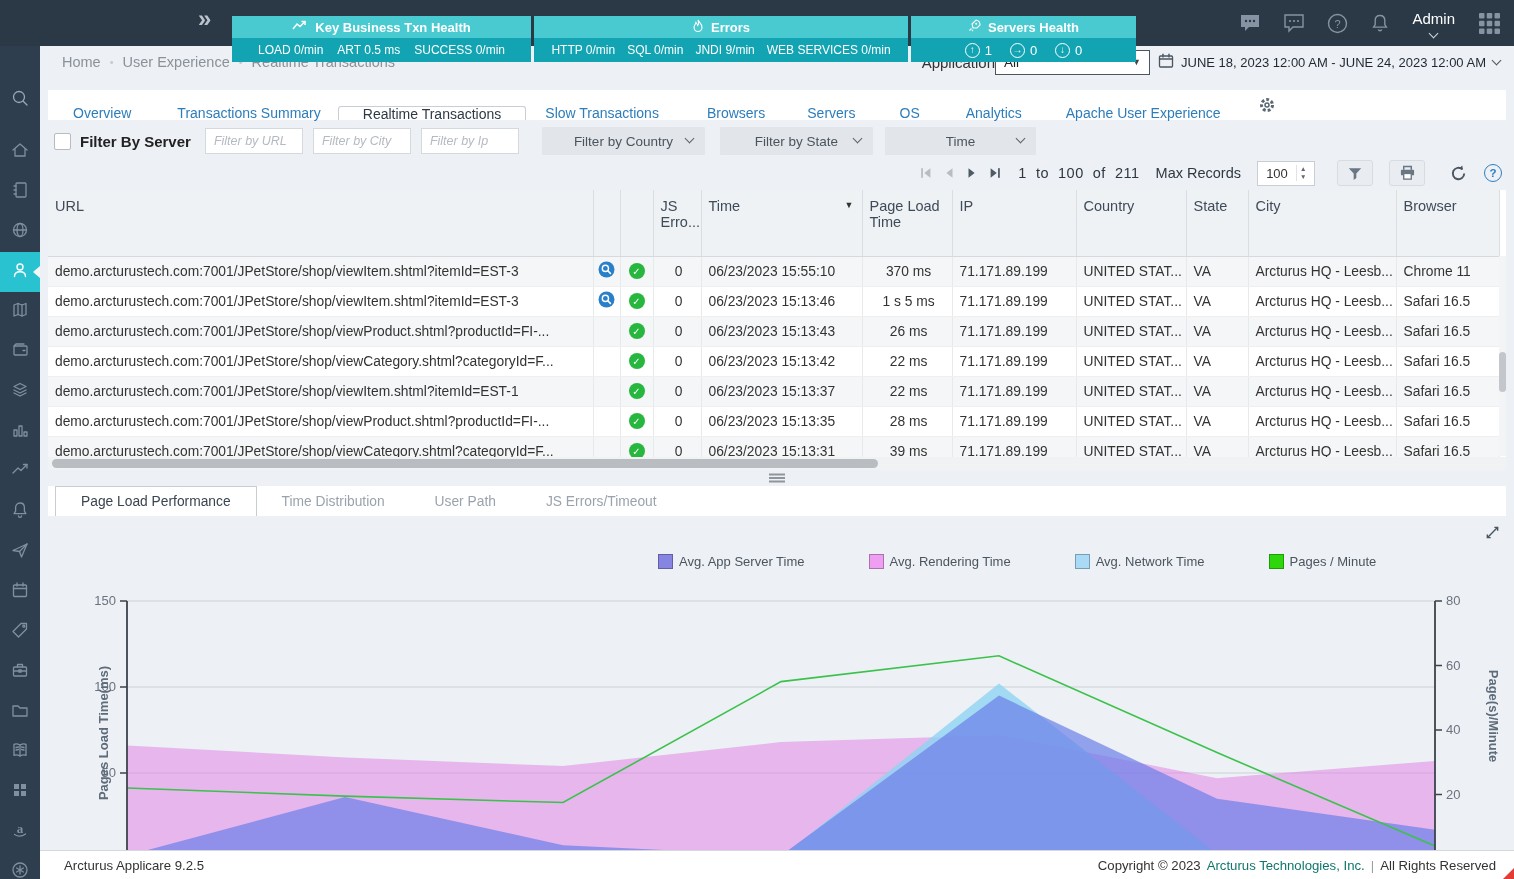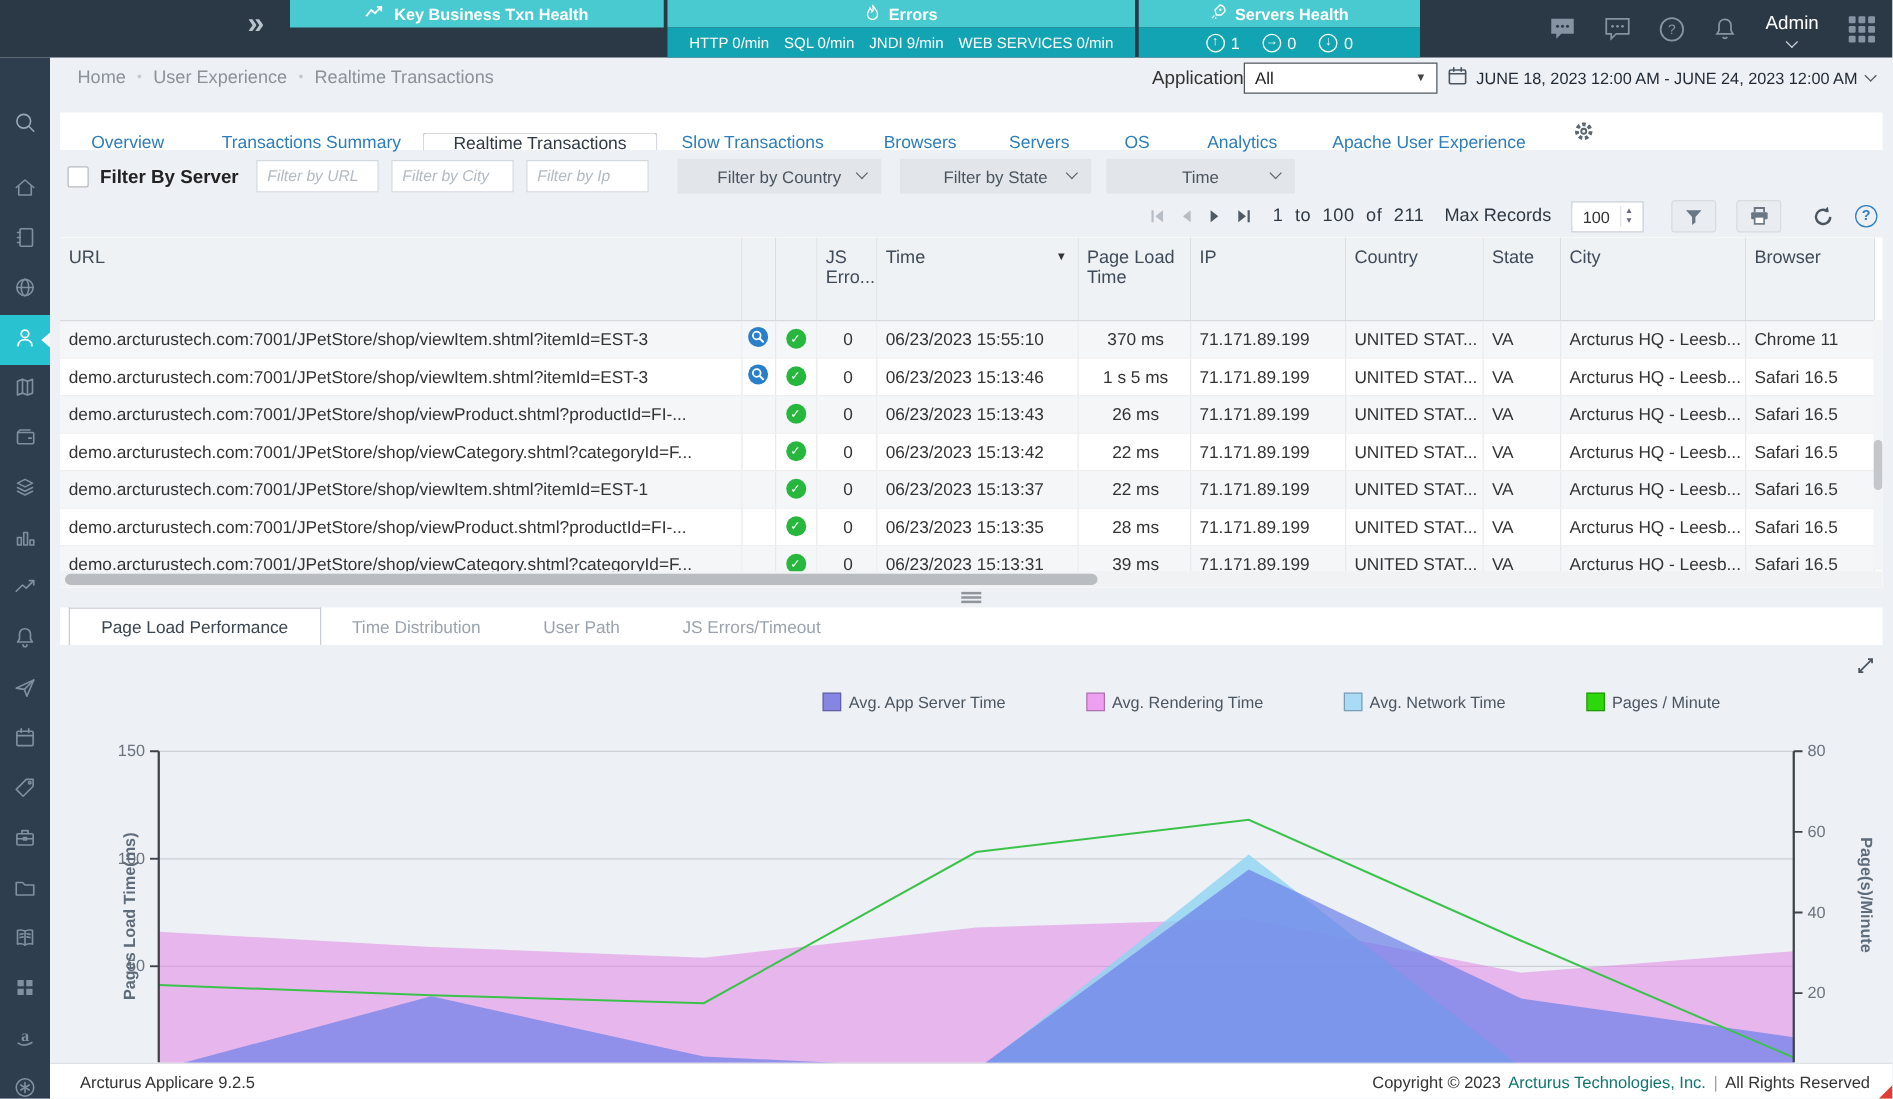--- a/index.html
+++ b/index.html
@@ -5,21 +5,21 @@
   * { margin:0; padding:0; box-sizing:border-box; }
   html,body { width:1514px; height:879px; overflow:hidden; background:#edf0f4;
     font-family:"Liberation Sans", sans-serif; position:relative; }
 
   
   .app-header { position:absolute; top:0; left:0; width:1514px; height:46px; background:#2b3947; z-index:30; }
   .logo-wrap { position:absolute; left:14px; top:4px; display:flex; align-items:center; gap:9px; }
   .logo-text .brand { color:#fff; font-size:21px; letter-spacing:1.5px; line-height:22px; }
   .logo-text .tagline { color:#a9b3bd; font-size:7.5px; letter-spacing:.8px; }
   .collapse-chevrons { position:absolute; left:198px; top:5px; color:#b9c3cd; font-size:24px; font-weight:bold; cursor:pointer; }
-  .hwidget { position:absolute; top:0; height:46px; color:#fff; cursor:pointer; }
+  .hwidget { position:absolute; top:16px; height:46px; color:#fff; cursor:pointer; }
   .hw-top { height:22px; background:#49c9d0; display:flex; align-items:center; justify-content:center; gap:7px;
     font-size:13px; font-weight:bold; }
   .hw-bottom { height:24px; background:#12a4b2; display:flex; align-items:center; justify-content:center; gap:14px; font-size:12px; }
   .hw-bottom .srv-group { display:flex; align-items:center; gap:5px; font-size:13px; }
   .circ { display:inline-flex; width:15px; height:15px; border:1.3px solid #fff; border-radius:50%;
     align-items:center; justify-content:center; font-size:10px; line-height:1; }
   .header-right { position:absolute; right:12px; top:0; height:46px; display:flex; align-items:center; gap:22px; }
   .hicon { display:inline-flex; cursor:pointer; }
   .admin-wrap { display:flex; align-items:center; gap:7px; color:#fff; font-size:15px; cursor:pointer;flex-direction:column; }
   .chev { display:inline-block; width:7px; height:7px; border-right:1.6px solid #cfd6dd; border-bottom:1.6px solid #cfd6dd;
@@ -136,20 +136,25 @@
 
   <div class="hwidget" style="left:232px; width:299px;">
     <div class="hw-top">
       <span>
         <svg width="16" height="12" viewBox="0 0 16 12">
             <polyline points="1,9 5,4 8,6.5 13,1.5" fill="none" stroke="#fff" stroke-width="1.5"></polyline>
             <polyline points="9.5,1.5 13,1.5 13,5" fill="none" stroke="#fff" stroke-width="1.5"></polyline>
           </svg>
       </span>
       <span>Key Business Txn Health</span>
+    </div>
+    <div class="hw-bottom">
+      <span>LOAD 0/min</span>
+      <span>ART 0.5 ms</span>
+      <span>SUCCESS 0/min</span>
     </div>
   </div>
 
   <div class="hwidget" style="left:534px; width:374px;">
     <div class="hw-top">
       <span>
         <svg width="12" height="14" viewBox="0 0 12 14">
             <path d="M6,1 C7,3.5 10,4.5 10,8.5 A4,4 0 0 1 2,8.5 C2,6 3.5,5.5 4,3.5 C4.8,4.8 5.6,5 5.6,6.5 C7,5.5 6.6,3 6,1 Z" fill="none" stroke="#fff" stroke-width="1.1"></path>
           </svg>
       </span>

